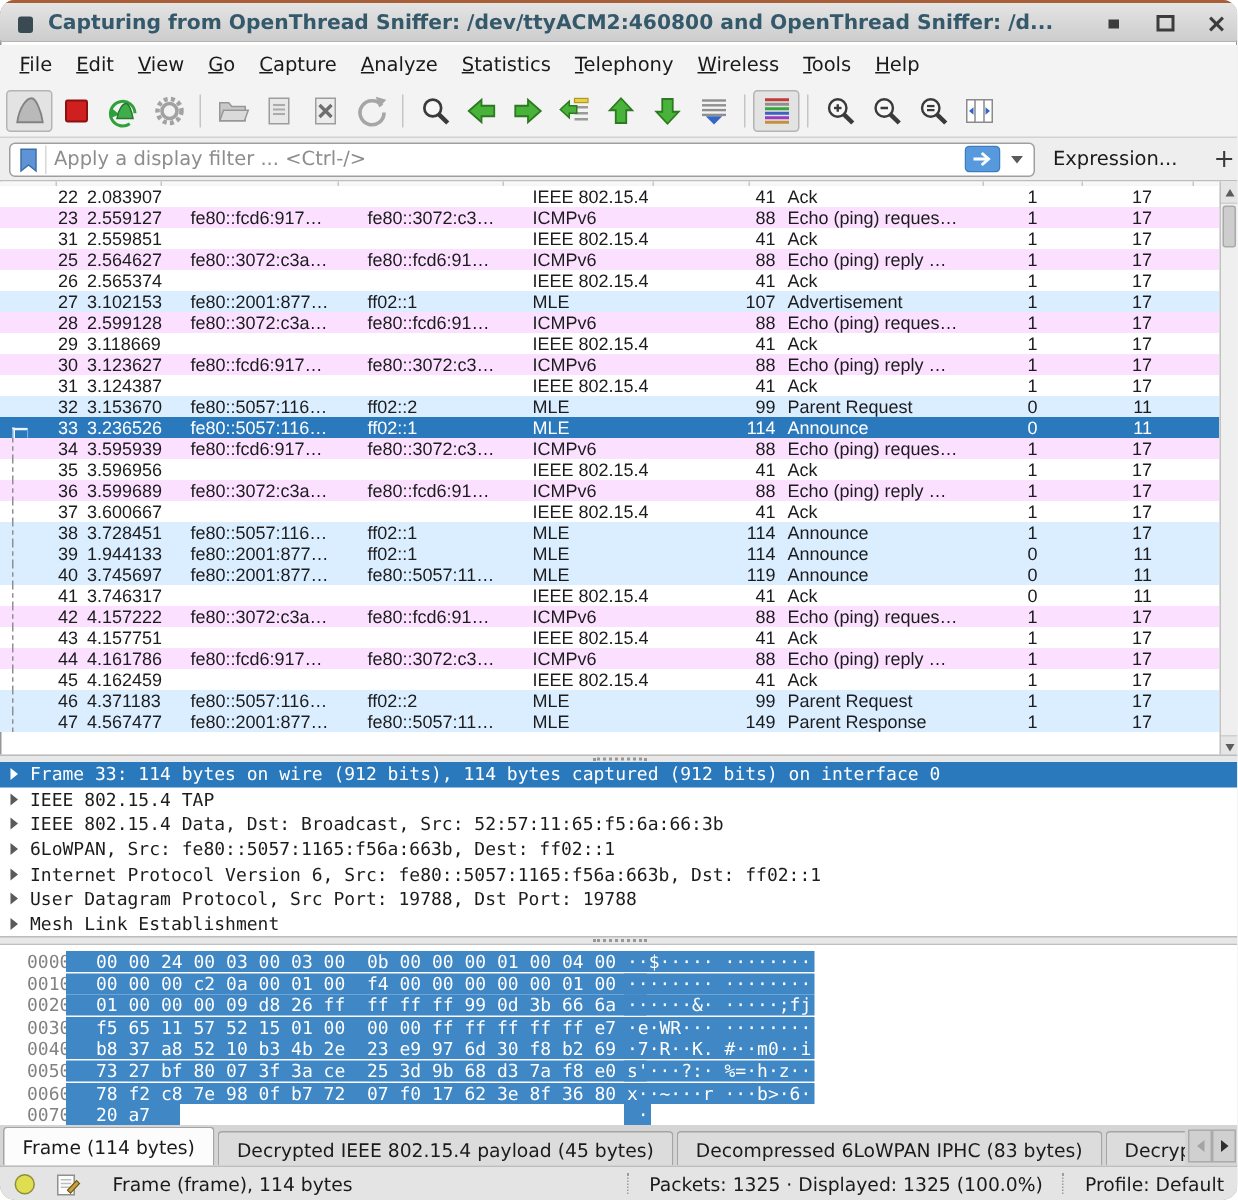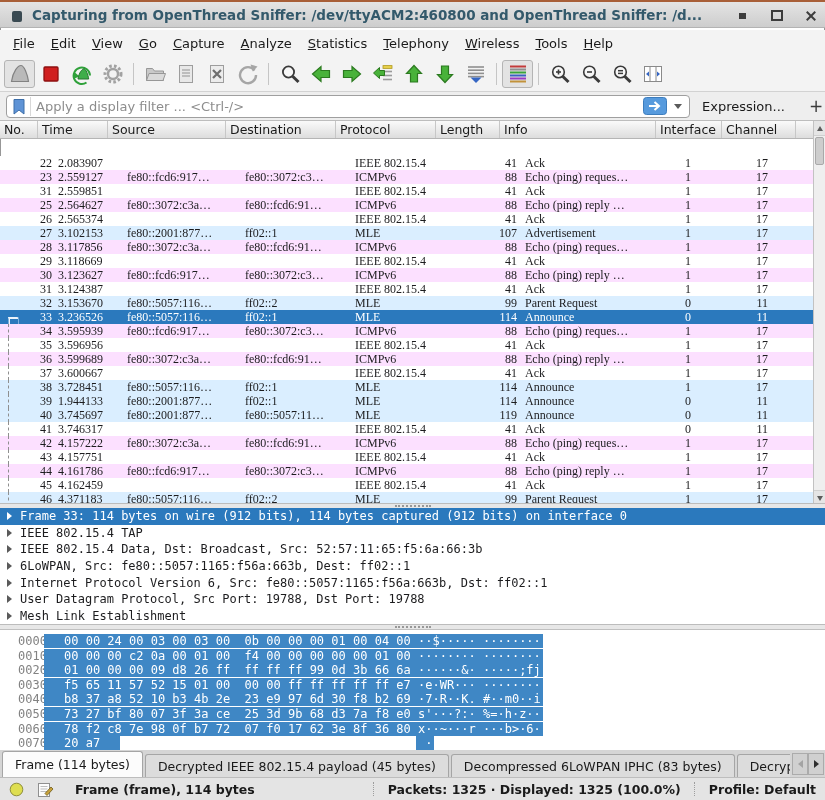--- a/index.html
+++ b/index.html
@@ -1,17 +1,17 @@
 <!DOCTYPE html>
 <html><head>
 <meta charset="utf-8">
 <style>
   html,body{margin:0;padding:0;background:#fff;}
   .window{position:relative;width:825px;height:800px;overflow:hidden;background:#fff;
-    font-family:"DejaVu Sans",sans-serif;box-shadow:inset 0 0 0 1px #979797;}
+    font-family:"DejaVu Sans",sans-serif;box-shadow:inset 0 0 0 1px #979797;border-radius:10px;}
   
   .titlebar{position:absolute;left:0;top:0;right:0;height:28px;
     background:linear-gradient(#e4e4e4,#cdcdcd);border-top:2px solid #a85f38;border-bottom:1px solid #b3b3b3;box-sizing:border-box;}
   .appicon{position:absolute;left:12px;top:9px;width:10px;height:11px;background:#3a4a52;border-radius:2px;}
   .wtitle{position:absolute;left:32px;top:5px;font-size:13.5px;font-weight:bold;color:#33596b;white-space:nowrap;}
   .winbtns{position:absolute;right:8px;top:7px;display:flex;gap:21px;align-items:center;}
   .wb{width:13px;height:13px;display:flex;align-items:center;justify-content:center;color:#333;font-size:11px;}
   .minbar{width:7px;height:6px;background:#3c3c3c;}
   .maxbox{width:8px;height:7px;border:2px solid #3c3c3c;}
   .xmark{position:relative;width:9px;height:9px;}
@@ -32,21 +32,21 @@
   .filterinput{flex:1;border:none;outline:none;font-size:13px;color:#444;background:transparent;font-family:"DejaVu Sans",sans-serif;min-width:0;}
   .filterinput::placeholder{color:#8d8d8d;}
   .applybtn{display:flex;margin-left:3px;}
   .caret{width:0;height:0;border-left:4px solid transparent;border-right:4px solid transparent;border-top:5px solid #5a5a5a;margin:0 3px 0 7px;}
   .exprlabel{margin-left:12px;font-size:13px;color:#1a1a1a;white-space:nowrap;}
   .vsep{width:1px;height:16px;background:#bdbdbd;margin:0 9px;}
   .addbtn{font-size:17px;color:#3a3a3a;padding:0 6px;}
   
   .pheader{position:absolute;top:121px;left:0;width:813px;height:18px;background:linear-gradient(#fafafa,#dddddd);border-bottom:1px solid #b5b5b5;display:flex;font-size:12.5px;color:#1a1a1a;box-sizing:border-box;}
   .hcell{border-right:1px solid #c7c7c7;padding:1px 0 0 4px;box-sizing:border-box;white-space:nowrap;overflow:hidden;flex:none;}
-  .plist{position:absolute;top:156px;left:0;width:813px;height:364px;font-family:Liberation Serif, serif;font-size:12px;line-height:14px;color:#1c1c1e;overflow:hidden;}
+  .plist{position:absolute;top:124px;left:0;width:813px;height:364px;font-family:Liberation Sans, sans-serif;font-size:12px;line-height:14px;color:#1c1c1e;overflow:hidden;}
   .prow{display:flex;height:14px;white-space:nowrap;position:relative;}
   .prow span{display:block;box-sizing:border-box;overflow:hidden;flex:none;}
   .c-gut{width:14px;} .c-no{width:38px;text-align:right;} .c-time{width:73px;padding-left:6px;}
   .c-src{width:118px;padding-left:2px;} .c-dst{width:110px;padding-left:2px;} .c-pro{width:100px;padding-left:2px;}
   .c-len{width:64px;text-align:right;} .c-info{width:156px;padding-left:8px;} .c-if{width:62px;padding-left:12px;}
   .c-ch{width:78px;text-align:right;padding-right:45px;}
   .rw{background:#ffffff;} .rp{background:#fce0ff;} .rb{background:#daeeff;}
   .rs{background:#2b79bd;color:#fff;}
   .rs::after{content:"";position:absolute;left:440px;width:240px;top:0;height:13px;border:1px solid #7fb0dd;border-radius:2px;box-sizing:border-box;pointer-events:none;}
   .mark-cont::before{content:"";position:absolute;left:8px;top:0;bottom:0;border-left:1px dashed #8f8f8f;}
@@ -80,21 +80,21 @@
   .tabbar{position:absolute;top:750px;left:0;right:0;height:27px;background:#d5d5d5;box-sizing:border-box;}
   .tabs{position:absolute;left:2px;bottom:0;display:flex;align-items:flex-end;max-width:788px;overflow:hidden;}
   .tab{height:23px;line-height:23px;padding:0 12px;font-size:12.5px;color:#1a1a1a;background:#dcdcdc;border:1px solid #a5a5a5;border-bottom:none;border-radius:3px 3px 0 0;margin-right:2px;white-space:nowrap;overflow:hidden;box-sizing:border-box;flex:none;}
   .tab.active{background:#fcfcfc;height:26px;line-height:26px;}
   .tab.clipped{max-width:97px;}
   .tabarrows{position:absolute;right:1px;bottom:2px;display:flex;}
   .tarrow{width:16px;height:22px;background:#d0d0d0;border:1px solid #ababab;display:flex;align-items:center;justify-content:center;box-sizing:border-box;}
   .ta-left{width:0;height:0;border-top:4px solid transparent;border-bottom:4px solid transparent;border-right:5px solid #a3a3a3;}
   .ta-right{width:0;height:0;border-top:4px solid transparent;border-bottom:4px solid transparent;border-left:5px solid #2e2e2e;}
   
-  .statusbar{position:absolute;top:777px;left:0;right:0;height:23px;background:#e4e4e4;border-top:1px solid #bdbdbd;display:flex;align-items:center;padding:0 9px;font-size:12.5px;color:#1a1a1a;gap:13px;box-sizing:border-box;font-weight:bold;}
+  .statusbar{position:absolute;top:777px;left:0;right:0;height:23px;background:#e4e4e4;border-top:1px solid #bdbdbd;display:flex;align-items:center;padding:0 9px;font-size:12.5px;color:#1a1a1a;gap:13px;box-sizing:border-box;}
   .sflex{flex:1;}
   .ssep{width:1px;height:14px;border-left:1px dotted #9d9d9d;}
   .stext{white-space:nowrap;}
 </style>
 </head>
 <body>
 
 <div class="window">
 
   <div class="titlebar">
@@ -379,21 +379,21 @@
         <span class="c-dst">ff02::1</span>
         <span class="c-pro">MLE</span>
         <span class="c-len">107</span>
         <span class="c-info">Advertisement</span>
         <span class="c-if">1</span>
         <span class="c-ch">17</span>
       </div>
       <div class="prow rp">
         <span class="c-gut"></span>
         <span class="c-no">28</span>
-        <span class="c-time">3.117856</span>
+        <span class="c-time">2.599128</span>
         <span class="c-src">fe80::3072:c3a…</span>
         <span class="c-dst">fe80::fcd6:91…</span>
         <span class="c-pro">ICMPv6</span>
         <span class="c-len">88</span>
         <span class="c-info">Echo (ping) reques…</span>
         <span class="c-if">1</span>
         <span class="c-ch">17</span>
       </div>
       <div class="prow rw">
         <span class="c-gut"></span>

